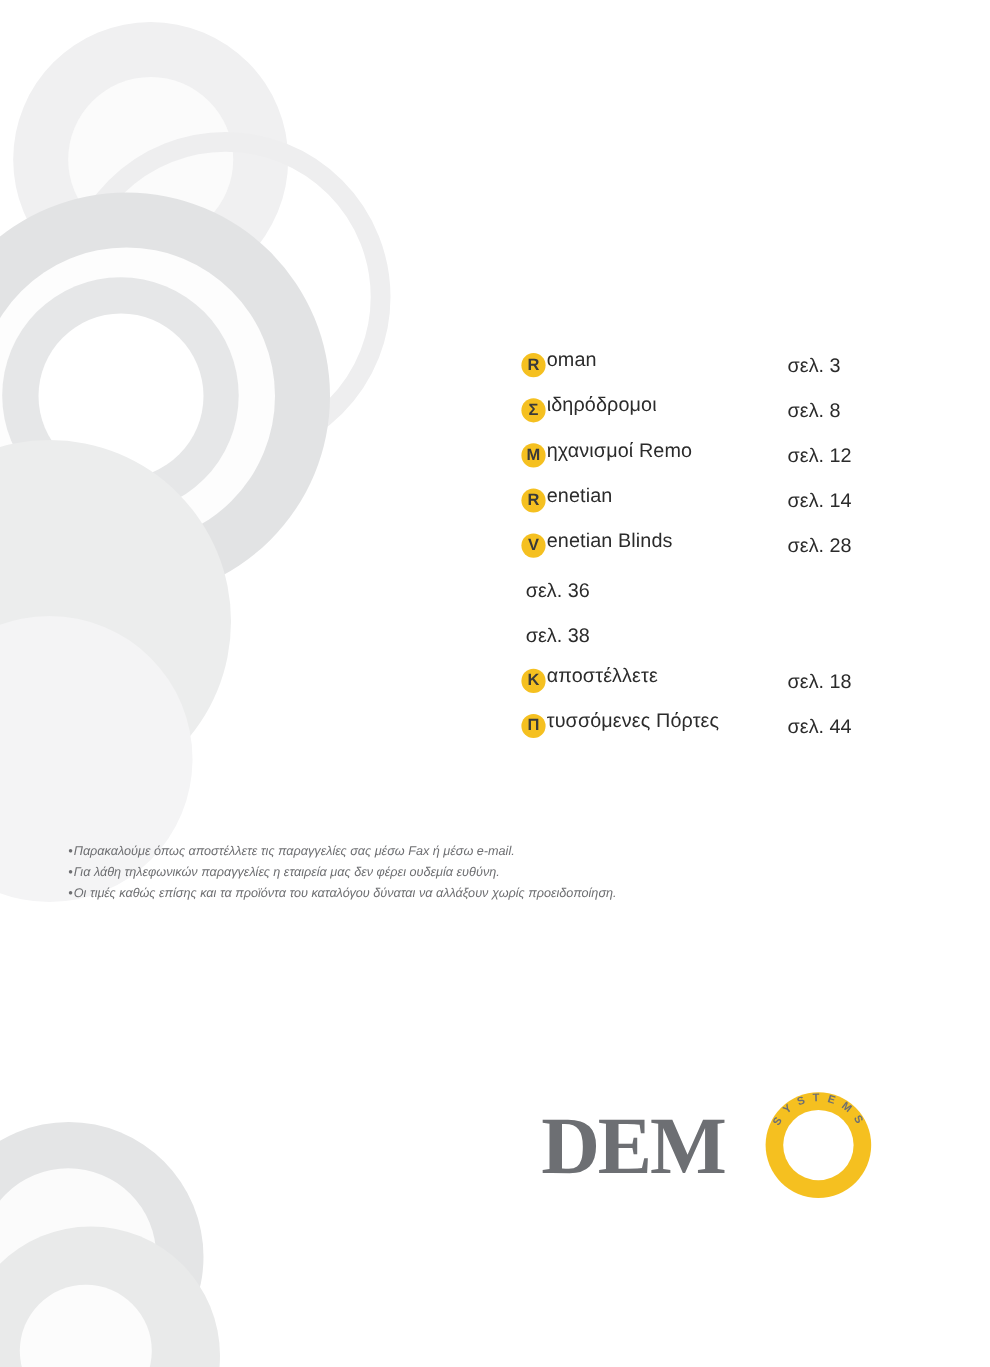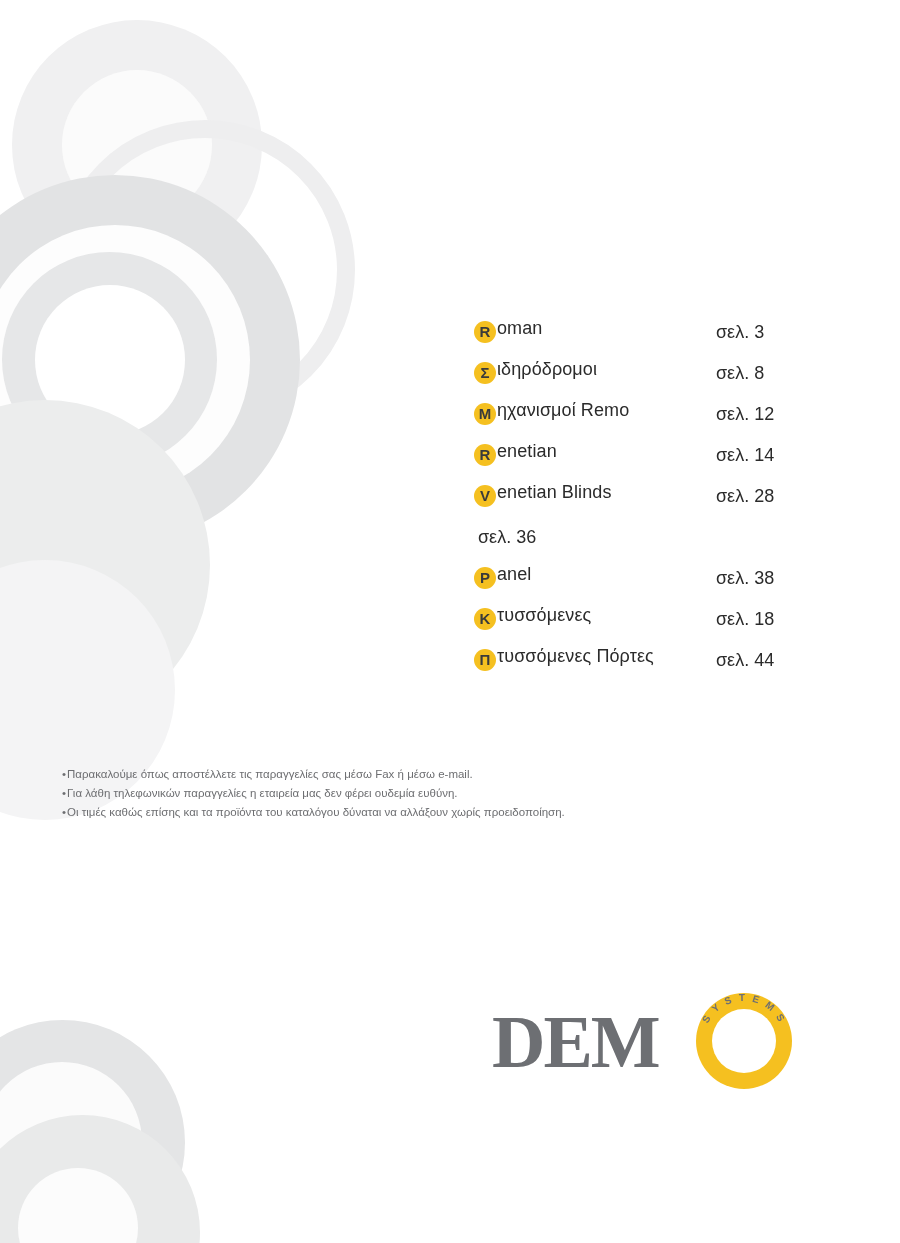--- a/index.html
+++ b/index.html
@@ -143,20 +143,21 @@
 
   
   .notes {
     position: absolute;
     left: 62px;
     top: 765px;
     width: 760px;
     font-size: 11.5px;
     color: #6d6e71;
     line-height: 19px;
+    font-style: italic;
   }
   .note-line { white-space: nowrap; }
   .note-dot { margin-right: 1px; }
 
   
   .logo {
     position: absolute;
     left: 492px;
     top: 985px;
     width: 310px;
@@ -250,26 +251,25 @@
   <div class="toc-row">
     <div class="toc-title"><span class="bullet">V</span><span>enetian Blinds</span></div>
     <div class="toc-page">σελ. 28</div>
   </div>
 
   <div class="toc-row">
     <div class="toc-page">σελ. 36</div>
   </div>
 
   <div class="toc-row">
-    <div class="toc-title"><span class="bullet">P</span><span>anel</span></div>
     <div class="toc-page">σελ. 38</div>
   </div>
 
   <div class="toc-row">
-    <div class="toc-title"><span class="bullet">Κ</span><span>τυσσόμενες</span></div>
+    <div class="toc-title"><span class="bullet">Κ</span><span>αποστέλλετε</span></div>
     <div class="toc-page">σελ. 18</div>
   </div>
 
   <div class="toc-row">
     <div class="toc-title"><span class="bullet">Π</span><span>τυσσόμενες Πόρτες</span></div>
     <div class="toc-page">σελ. 44</div>
   </div>
 
 </div>
 

